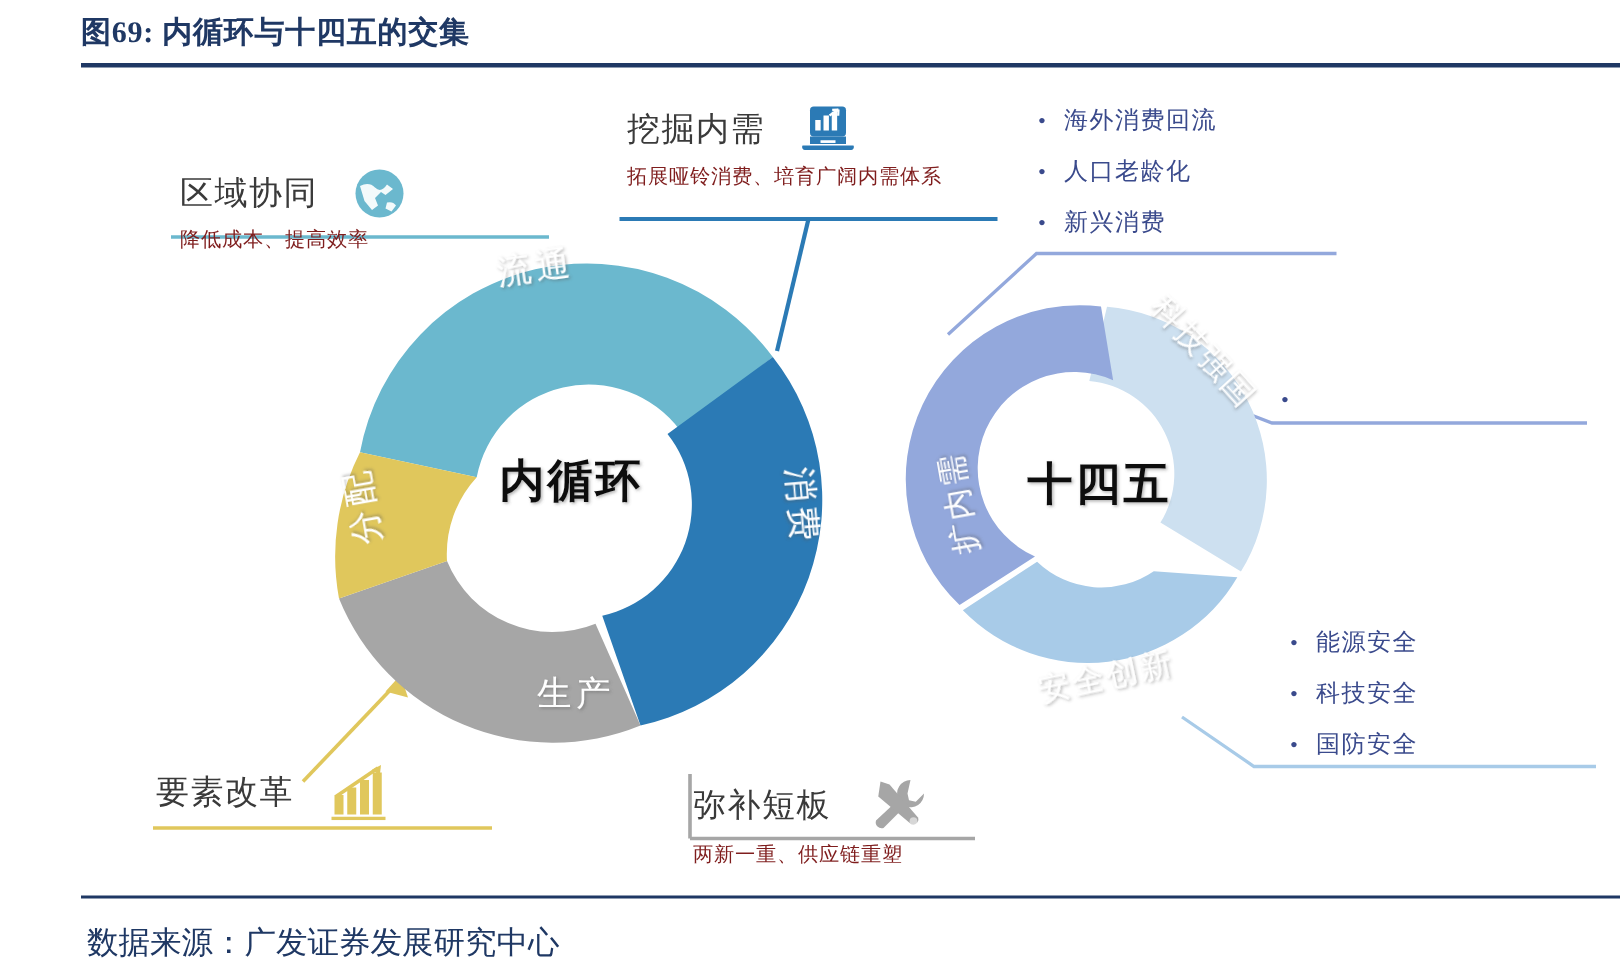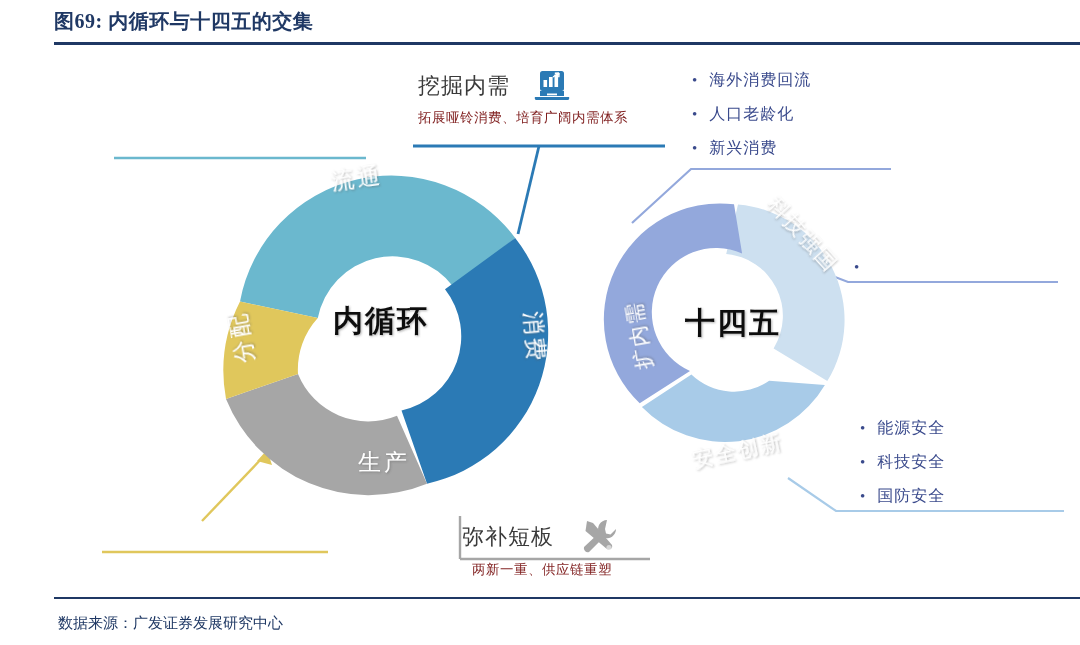--- a/index.html
+++ b/index.html
@@ -20,21 +20,21 @@
   .rule-top{
     position:absolute;left:18px;top:42px;width:1044px;height:3px;
     background:#1F3864;
   }
   .rule-bottom{
     position:absolute;left:18px;top:597px;width:1044px;height:2px;
     background:#1F3864;
   }
   .source{
     position:absolute;left:22px;top:614px;
-    font-size:15px;color:#1F3864;white-space:nowrap;
+    font-size:21px;color:#1F3864;white-space:nowrap;
     font-family:"Liberation Serif","DejaVu Serif",serif;
   }
 
   
   #canvas{position:absolute;left:0;top:46px;width:1080px;height:548px;}
 
   
   .callout{position:absolute;white-space:nowrap;}
   .callout .head{
     font-size:22px;color:#3A3A3A;font-weight:normal;
@@ -136,20 +136,33 @@
       <path d="M 603.7 357.3 A 116 116 0 0 1 698.0 158.3 L 706.1 207.5 A 62 62 0 0 0 654.0 325.0 Z" fill="#93A8DC"></path>
 
       <text class="seg-label" x="762" y="193" text-anchor="middle" transform="rotate(48 762 193)" filter="url(#softshadow)" style="font-size:21px;letter-spacing:2px;">科技强国</text>
       <text class="seg-label" x="703" y="412" text-anchor="middle" transform="rotate(-12 703 412)" filter="url(#softshadow)" style="font-size:21px;letter-spacing:2px;">安全创新</text>
       <text class="seg-label" x="610" y="288" text-anchor="middle" transform="rotate(-100 610 288)" filter="url(#softshadow)" style="font-size:21px;letter-spacing:2px;">扩内需</text>
 
       <text class="center-label" x="697" y="280" filter="url(#softshadow)">十四五</text>
     </g>
   </svg>
 
+  <div class="callout" style="left:84px;top:110px;">
+    <div class="row">
+      <span class="head">区域协同</span>
+      <span class="icon">
+        <svg width="38" height="38" viewBox="0 0 38 38">
+          <circle cx="19" cy="19" r="16" fill="#6BB8CE"></circle>
+          <path d="M6 14 q6 -3 10 1 t8 -2 l4 3 -5 4 -3 -2 -4 4 2 5 -4 3 -5 -6 z" fill="#ffffff" opacity=".92"></path>
+          <path d="M24 25 q4 -1 6 2 l-3 4 -4 -2 z" fill="#ffffff" opacity=".92"></path>
+        </svg>
+      </span>
+    </div>
+    <div class="sub">降低成本、提高效率</div>
+  </div>
 
   <div class="callout" style="left:382px;top:66px;">
     <div class="row">
       <span class="head">挖掘内需</span>
       <span class="icon">
         <svg width="40" height="40" viewBox="0 0 40 40">
           <rect x="8" y="5" width="24" height="20" rx="2.5" fill="#2B7AB5"></rect>
           <rect x="11.5" y="14" width="3.6" height="7" fill="#ffffff"></rect>
           <rect x="17" y="11" width="3.6" height="10" fill="#ffffff"></rect>
           <rect x="22.5" y="8.5" width="3.6" height="12.5" fill="#ffffff"></rect>
@@ -157,23 +170,37 @@
           <path d="M3 31 h34 a2 2 0 0 1 -2 3 H5 a2 2 0 0 1 -2 -3 z" fill="#2B7AB5"></path>
           <rect x="8" y="25" width="24" height="5" fill="#2B7AB5"></rect>
           <rect x="15" y="27.5" width="10" height="1.8" fill="#ffffff"></rect>
         </svg>
       </span>
     </div>
     <div class="sub">拓展哑铃消费、培育广阔内需体系</div>
   </div>
 
   <div class="callout" style="left:68px;top:508px;">
-  </div>
-
-  <div class="callout" style="left:426px;top:516px;text-align:center;">
+    <div class="row">
+      <span class="head">要素改革</span>
+      <span class="icon">
+        <svg width="46" height="40" viewBox="0 0 46 40">
+          <rect x="5" y="22" width="6" height="13" fill="#E0C75C"></rect>
+          <rect x="13.5" y="17" width="6" height="18" fill="#E0C75C"></rect>
+          <rect x="22" y="12" width="6" height="23" fill="#E0C75C"></rect>
+          <rect x="30.5" y="7" width="6" height="28" fill="#E0C75C"></rect>
+          <rect x="3" y="36.5" width="36" height="2.2" fill="#E0C75C"></rect>
+          <path d="M6 23 L34 4" stroke="#E0C75C" stroke-width="2.4" fill="none"></path>
+          <polygon points="36,2 35.2,9 30,5.2" fill="#E0C75C"></polygon>
+        </svg>
+      </span>
+    </div>
+  </div>
+
+  <div class="callout" style="left:426px;top:516px;">
     <div class="row">
       <span class="head">弥补短板</span>
       <span class="icon">
         <svg width="46" height="42" viewBox="0 0 46 42">
           <g fill="#A6A6A6">
             <path d="M31 4 a9 9 0 0 0 -8 13 L8 31 a4 4 0 0 0 5 5 l14.5 -14.5 A9 9 0 0 0 40 13 l-5.5 5.5 -4.5 -1 -1 -4.5 z"></path>
             <path d="M11 5 l6 2 19 22 a3.5 3.5 0 0 1 -4.5 4.5 L9.5 15 z"></path>
             <circle cx="33" cy="31.5" r="2.6" fill="#ffffff" opacity=".55"></circle>
           </g>
         </svg>

